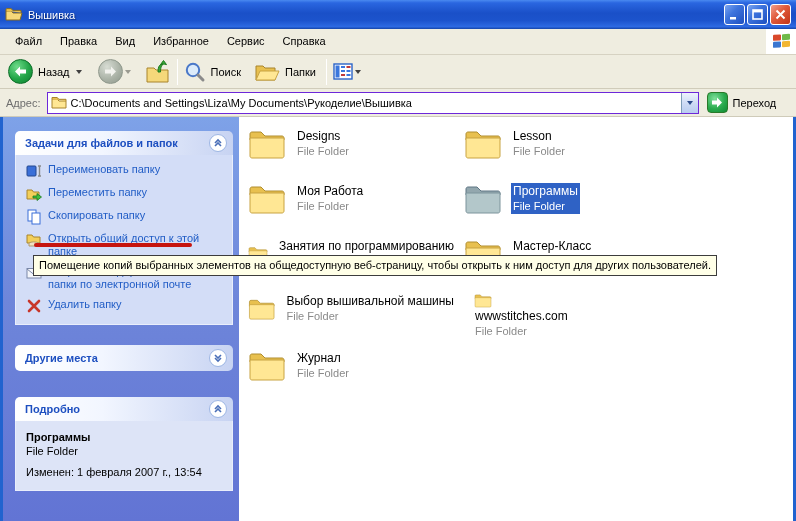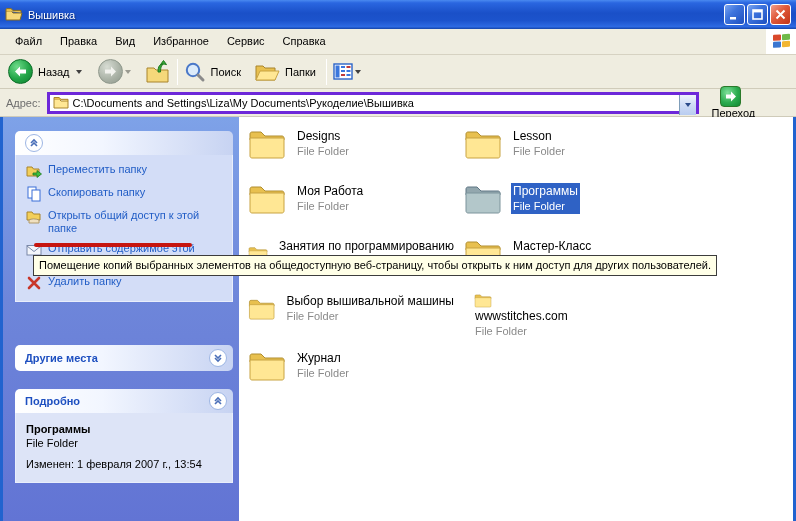--- a/index.html
+++ b/index.html
@@ -35,28 +35,28 @@
     border-top:4px solid #404040; margin:0 6px 0 2px; }
   .drop-arrow.dim { border-top-color:#9a9a90; }
   .nav-circle { width:25px; height:25px; border-radius:50%; display:flex; align-items:center; justify-content:center; }
   .nav-circle.green { background:radial-gradient(circle at 35% 30%, #6fdc8a, #22a447 55%, #0d7e2e); border:1px solid #0c6e28; }
   .nav-circle.gray  { background:radial-gradient(circle at 35% 30%, #d8ddd4, #a8b0a4 60%, #8f988c); border:1px solid #8f988c; }
 
   
   .addressbar { position:absolute; left:0; top:89px; width:796px; height:28px; background:#efede0;
     border-bottom:1px solid #cfcbb9; display:flex; align-items:center; padding:0 6px; }
   .addr-label { color:#6e6e6e; margin-right:6px; }
-  .addr-input { flex:0 0 652px; height:22px; background:#fff; border:3px solid #6d28d9;
+  .addr-input { flex:0 0 652px; height:22px; background:#fff; border:1px solid #6d28d9;
     display:flex; align-items:center; padding-left:3px; position:relative; }
   .addr-path { margin-left:4px; color:#000; white-space:nowrap; overflow:hidden; }
   .addr-drop { position:absolute; right:0; top:0; width:17px; height:20px;
     background:linear-gradient(180deg,#eef3fd,#cfdcf5 50%,#b9cdf0); border-left:1px solid #7f9db9;
     display:flex; align-items:center; justify-content:center; }
   .addr-drop .drop-arrow{ margin:0; border-top-color:#2b4a8a; }
-  .go-area { display:flex; align-items:center; margin-left:8px;flex-direction:column; }
+  .go-area { display:flex; align-items:center; margin-left:8px; }
   .go-btn { width:21px; height:21px; border-radius:4px; border:1px solid #2a7a2a;
     background:radial-gradient(circle at 35% 30%, #7fe09a, #2bab4e 55%, #0f8a33);
     display:flex; align-items:center; justify-content:center; }
   .go-label { margin-left:5px; color:#000; }
   .win-edge-l { position:absolute; left:0; top:117px; width:3px; height:404px; background:#2163cf; }
   .win-edge-r { position:absolute; right:0; top:117px; width:3px; height:404px; background:#2163cf; }
 
   .sidebar { position:absolute; left:3px; top:117px; width:240px; height:404px;
     background:linear-gradient(180deg,#7ea2e8 0%,#6e86da 45%,#6274d4 100%); }
 
@@ -231,27 +231,35 @@
           </svg>
       </div>
       <span class="go-label">Переход</span>
     </div>
   </div>
 
   <div class="sidebar">
 
     <div class="panel" style="top:14px;">
       <div class="panel-header">
+        <span class="panel-title">Задачи для файлов и папок</span>
         <div class="chev-btn">
           <svg width="10" height="10" viewBox="0 0 10 10">
               <path d="M2 5 L5 2 L8 5 M2 8 L5 5 L8 8" fill="none" stroke="#4a6fb8" stroke-width="1.6"></path>
             </svg>
         </div>
       </div>
       <div class="panel-body">
+        <div class="task-item">
+          <svg class="t-icon" viewBox="0 0 16 16">
+            <rect x="1" y="3" width="9" height="10" rx="1" fill="#3a6fd8" stroke="#24498f"></rect>
+            <path d="M12 3 L15 3 M13.5 3 L13.5 13 M12 13 L15 13" stroke="#8a8a8a" stroke-width="1.4" fill="none"></path>
+          </svg>
+          <span class="task-label">Переименовать папку</span>
+        </div>
         <div class="task-item">
           <svg class="t-icon" viewBox="0 0 16 16">
             <path d="M1 4 L6 4 L7.5 6 L13 6 L13 13 L1 13 Z" fill="#f3cf5a" stroke="#a8842c"></path>
             <path d="M7 10 L11 10 L11 7.5 L15.5 11 L11 14.5 L11 12 L7 12 Z" fill="#3fbf3f" stroke="#1d7a1d" stroke-width="0.8"></path>
           </svg>
           <span class="task-label">Переместить папку</span>
         </div>
         <div class="task-item">
           <svg class="t-icon" viewBox="0 0 16 16">
             <rect x="2" y="1" width="8" height="11" fill="#fff" stroke="#3a6fd8"></rect>
@@ -286,21 +294,21 @@
       <div class="panel-header" style="height:26px; border-radius:5px;">
         <span class="panel-title">Другие места</span>
         <div class="chev-btn">
           <svg width="10" height="10" viewBox="0 0 10 10">
               <path d="M2 2 L5 5 L8 2 M2 5 L5 8 L8 5" fill="none" stroke="#4a6fb8" stroke-width="1.6"></path>
             </svg>
         </div>
       </div>
     </div>
 
-    <div class="panel" style="top:272px;">
+    <div class="panel" style="top:280px;">
       <div class="panel-header">
         <span class="panel-title">Подробно</span>
         <div class="chev-btn">
           <svg width="10" height="10" viewBox="0 0 10 10">
               <path d="M2 5 L5 2 L8 5 M2 8 L5 5 L8 8" fill="none" stroke="#4a6fb8" stroke-width="1.6"></path>
             </svg>
         </div>
       </div>
       <div class="panel-body" style="background:#dde4f7; padding:10px 8px 12px 10px;">
         <div class="details-name">Программы</div>

